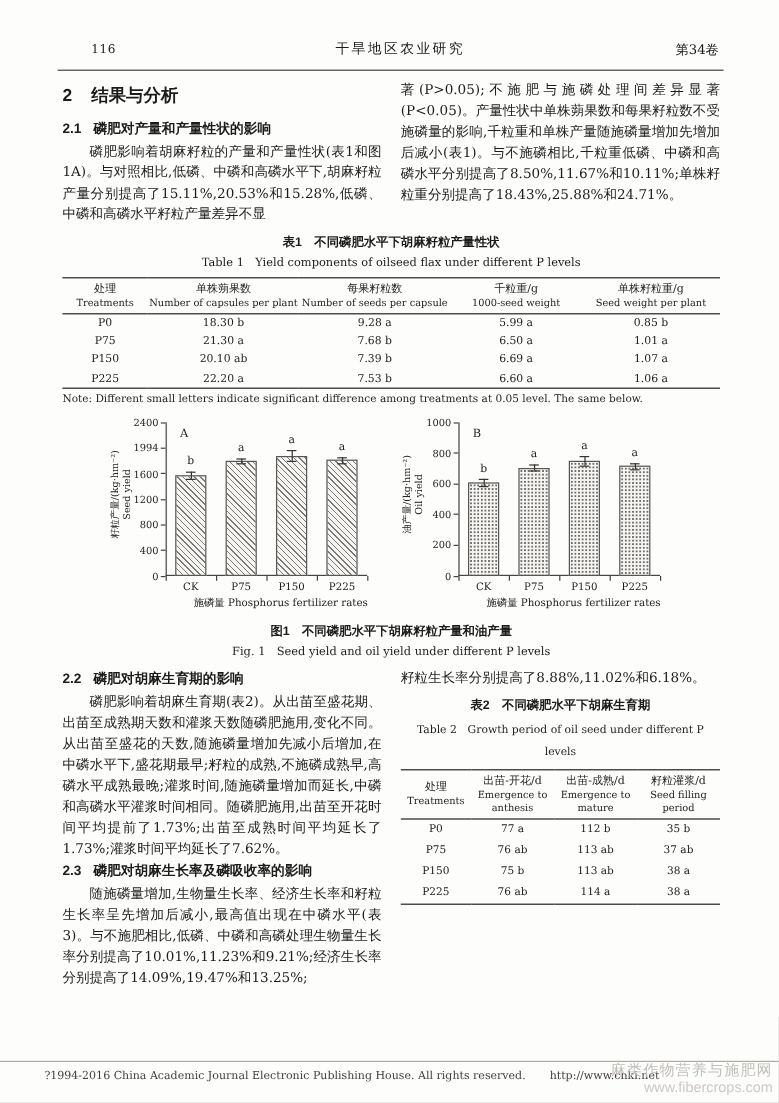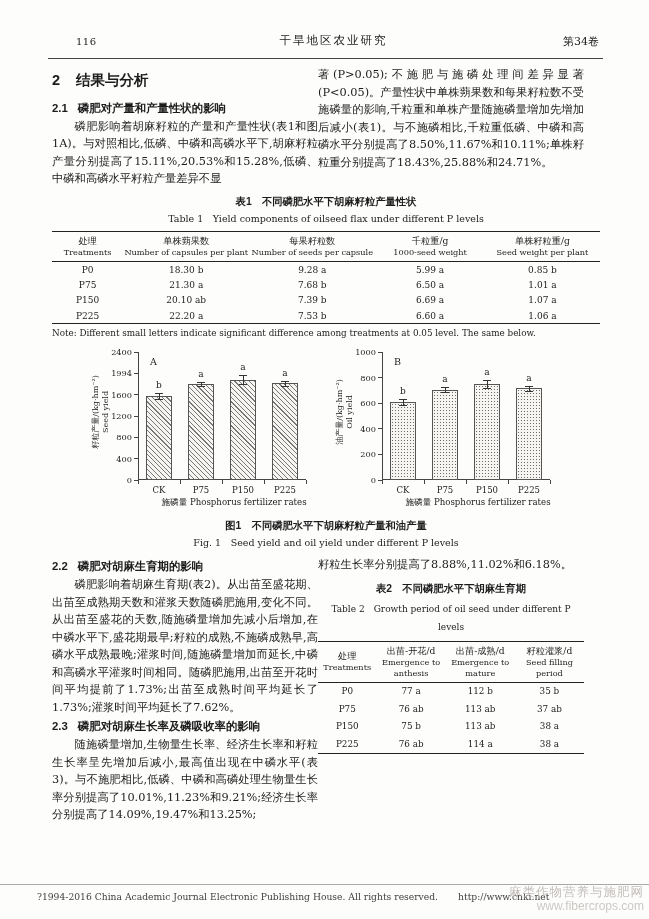--- a/index.html
+++ b/index.html
@@ -8,21 +8,21 @@
 
   
   .hdr { position:absolute; top:33px; left:68px; right:50px; height:18px; }
   .hdr .pno { position:absolute; left:8px; top:3px; font-size:10px; letter-spacing:.5px; }
   .hdr .jt  { position:absolute; left:0; right:0; text-align:center; font-size:11.5px; letter-spacing:2px; }
   .hdr .vol { position:absolute; right:0; top:1px; font-size:11px; }
   .hdr-rule { position:absolute; top:58px; left:48px; right:46px; border-top:1.2px solid #444; }
 
   
   .content { position:absolute; top:66px; left:52px; width:548px; }
-  .two-col { display:flex; }
+  .two-col { display:flex; gap:16px; }
   .col { width:266px; font-size:11.3px; line-height:17.5px; text-align:justify; }
   .h2 { font-family:"Liberation Sans","DejaVu Sans",sans-serif; font-weight:bold; font-size:14.5px; margin:6px 0 9px 0; }
   .h2 .no { margin-right:16px; }
   .h3 { font-family:"Liberation Sans","DejaVu Sans",sans-serif; font-weight:bold; font-size:11.4px; line-height:18px; margin:1px 0 1px 0; }
   .h3 .no { margin-right:10px; }
   .indent { text-indent:2em; }
 
   
   .tblock { margin-top:7px; }
   .tcap-zh { text-align:center; font-family:"Liberation Sans","DejaVu Sans",sans-serif; font-weight:bold; font-size:10.3px; margin-bottom:4px; }

